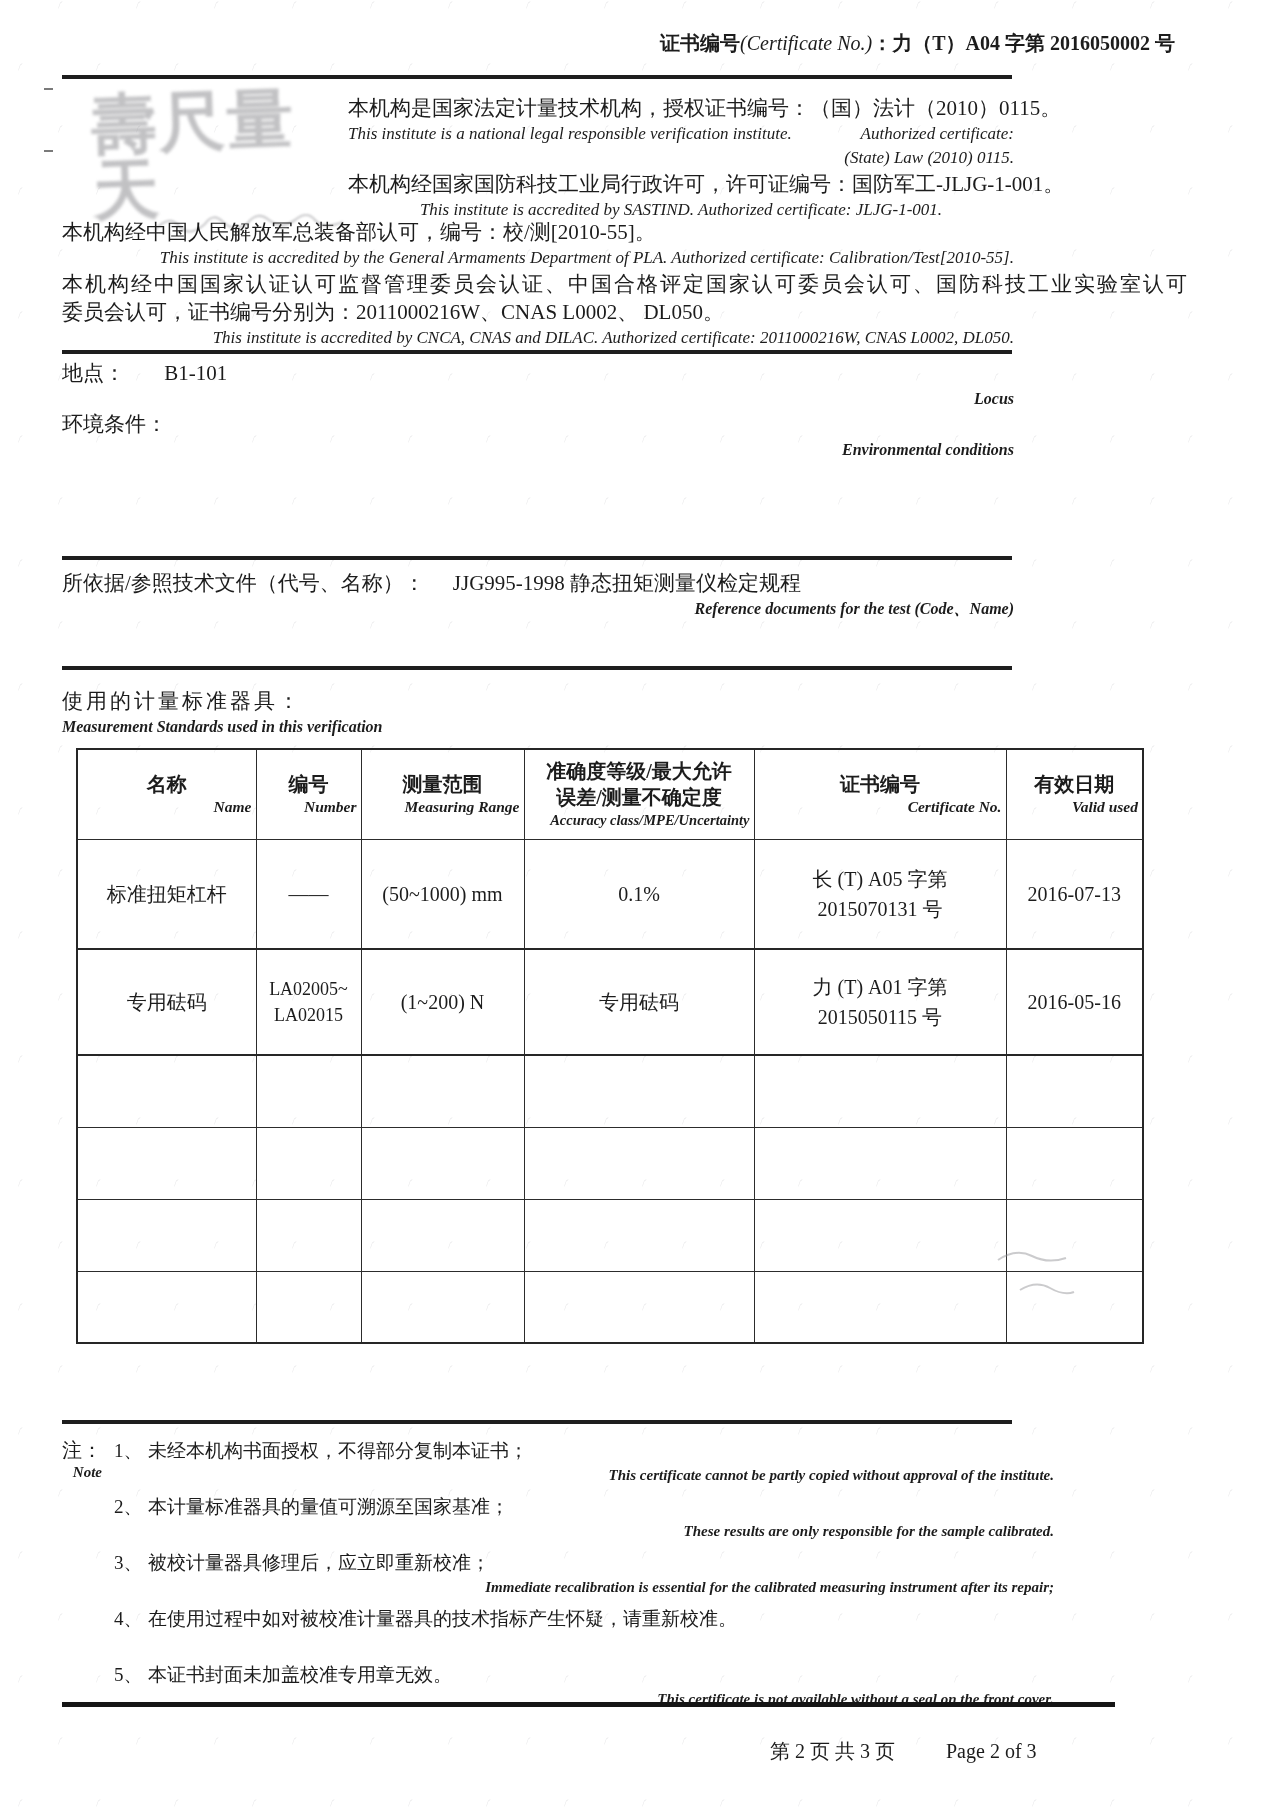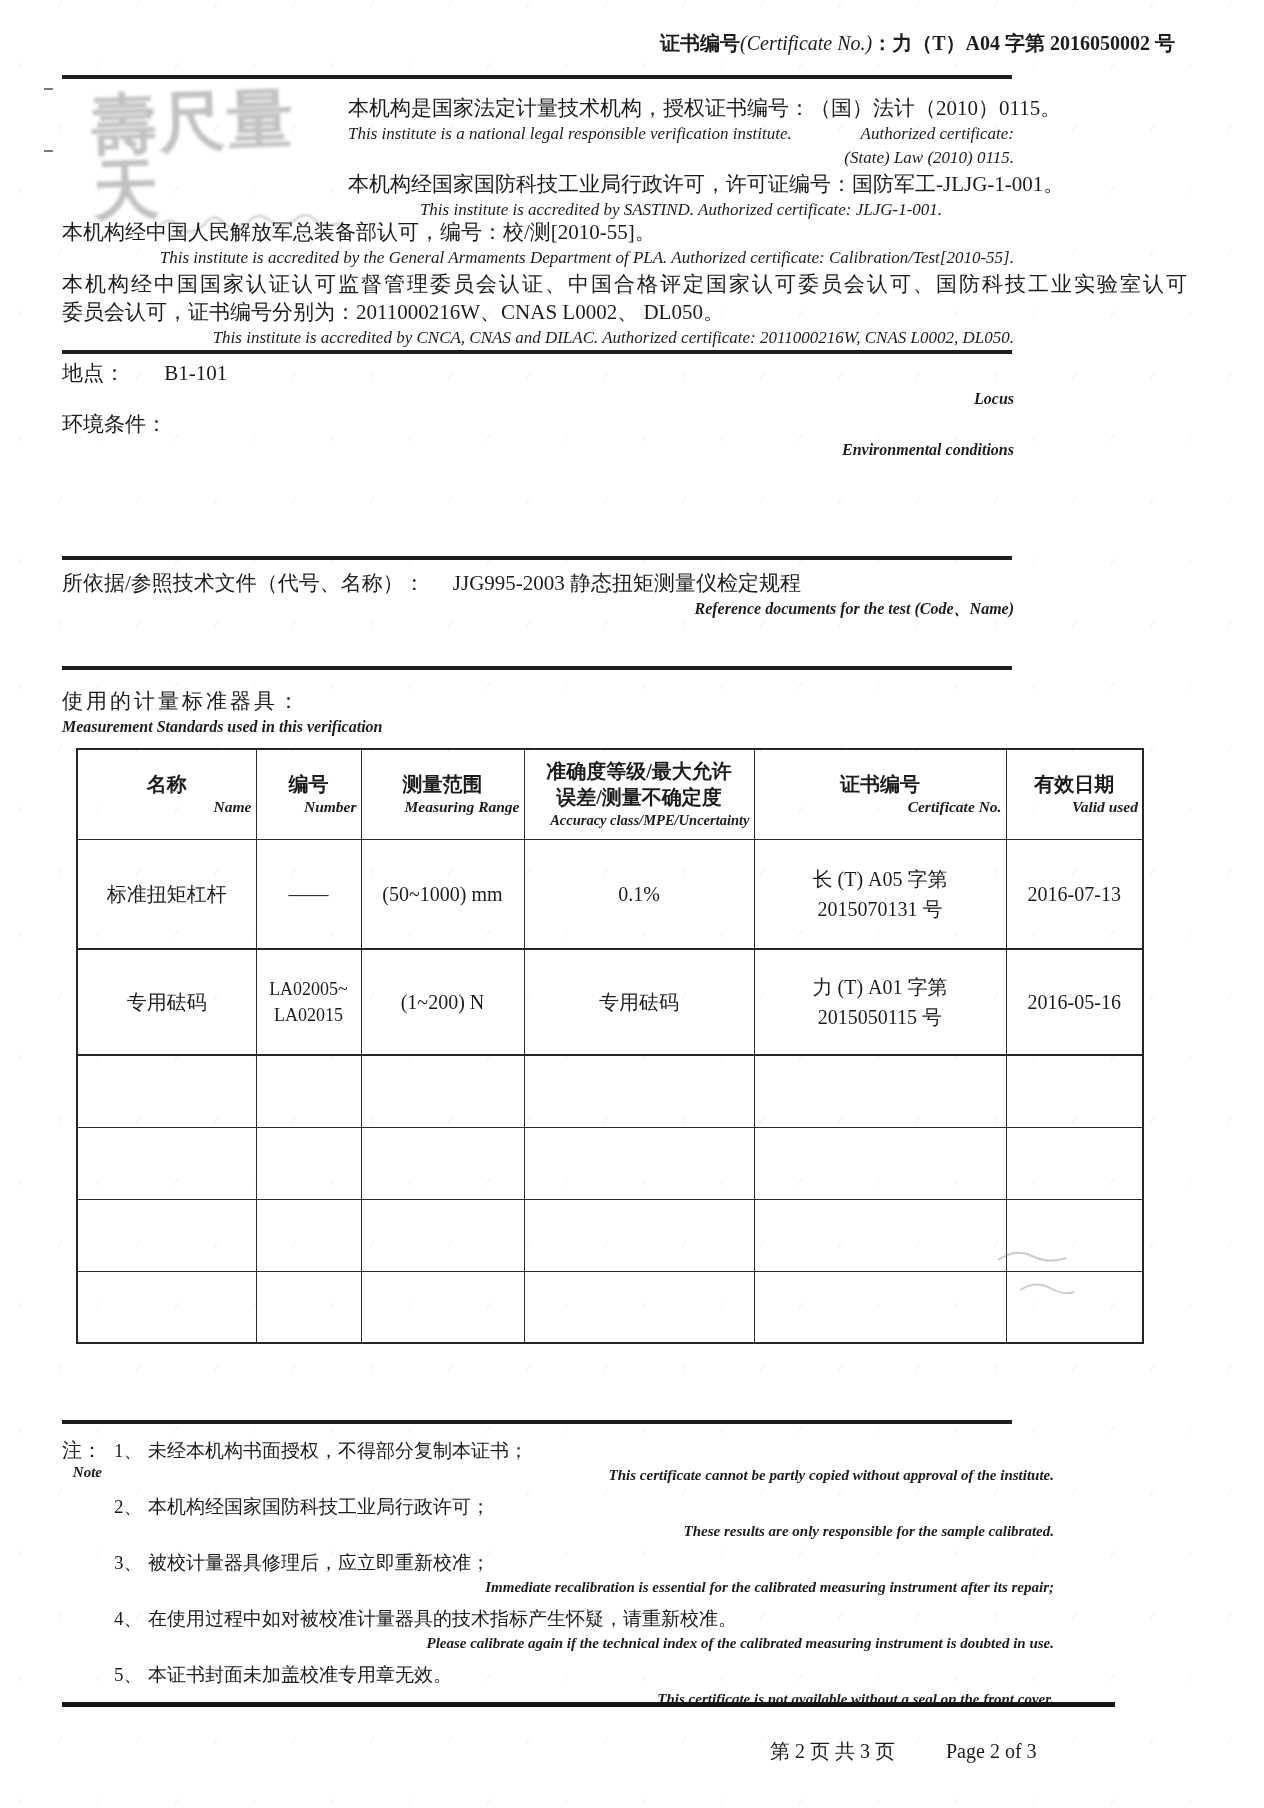--- a/index.html
+++ b/index.html
@@ -624,21 +624,21 @@
       </div>
       <div class="sub-en en">Locus</div>
       <div class="line-zh zh">环境条件：</div>
       <div class="sub-en en">Environmental conditions</div>
     </div>
 
     <div class="rule" style="top:556px; left:62px; width:950px; height:4px;"></div>
 
     <div class="ref">
       <div class="line-zh zh">
-        <span>所依据/参照技术文件（代号、名称）：</span><span class="val">JJG995-2003 静态扭矩测量仪检定规程</span>
+        <span>所依据/参照技术文件（代号、名称）：</span><span class="val">JJG995-1998 静态扭矩测量仪检定规程</span>
       </div>
       <div class="sub-en en">Reference documents for the test (Code、Name)</div>
     </div>
 
     <div class="rule" style="top:666px; left:62px; width:950px; height:4px;"></div>
 
     <div class="std-label">
       <div class="line-zh zh" style="letter-spacing:3px;">使用的计量标准器具：</div>
       <div class="sub-en en">Measurement Standards used in this verification</div>
     </div>
@@ -752,32 +752,31 @@
         <div class="nzh zh">注：</div>
         <div class="nen en">Note</div>
       </div>
       <div class="note-item" style="top:0px;">
         <span class="note-num zh">1、</span>
         <div class="note-zh zh">未经本机构书面授权，不得部分复制本证书；</div>
         <div class="note-en en">This certificate cannot be partly copied without approval of the institute.</div>
       </div>
       <div class="note-item" style="top:56px;">
         <span class="note-num zh">2、</span>
-        <div class="note-zh zh">本机构经国家国防科技工业局行政许可；</div>
+        <div class="note-zh zh">本计量标准器具的量值可溯源至国家基准；</div>
         <div class="note-en en">These results are only responsible for the sample calibrated.</div>
       </div>
       <div class="note-item" style="top:112px;">
         <span class="note-num zh">3、</span>
         <div class="note-zh zh">被校计量器具修理后，应立即重新校准；</div>
         <div class="note-en en">Immediate recalibration is essential for the calibrated measuring instrument after its repair;</div>
       </div>
       <div class="note-item" style="top:168px;">
         <span class="note-num zh">4、</span>
         <div class="note-zh zh">在使用过程中如对被校准计量器具的技术指标产生怀疑，请重新校准。</div>
-        <div class="note-en en">Please calibrate again if the technical index of the calibrated measuring instrument is doubted in use.</div>
       </div>
       <div class="note-item" style="top:224px;">
         <span class="note-num zh">5、</span>
         <div class="note-zh zh">本证书封面未加盖校准专用章无效。</div>
         <div class="note-en en">This certificate is not available without a seal on the front cover.</div>
       </div>
     </div>
 
     <div class="rule" style="top:1702px; left:62px; width:1053px; height:5px; background:#151515;"></div>
 

